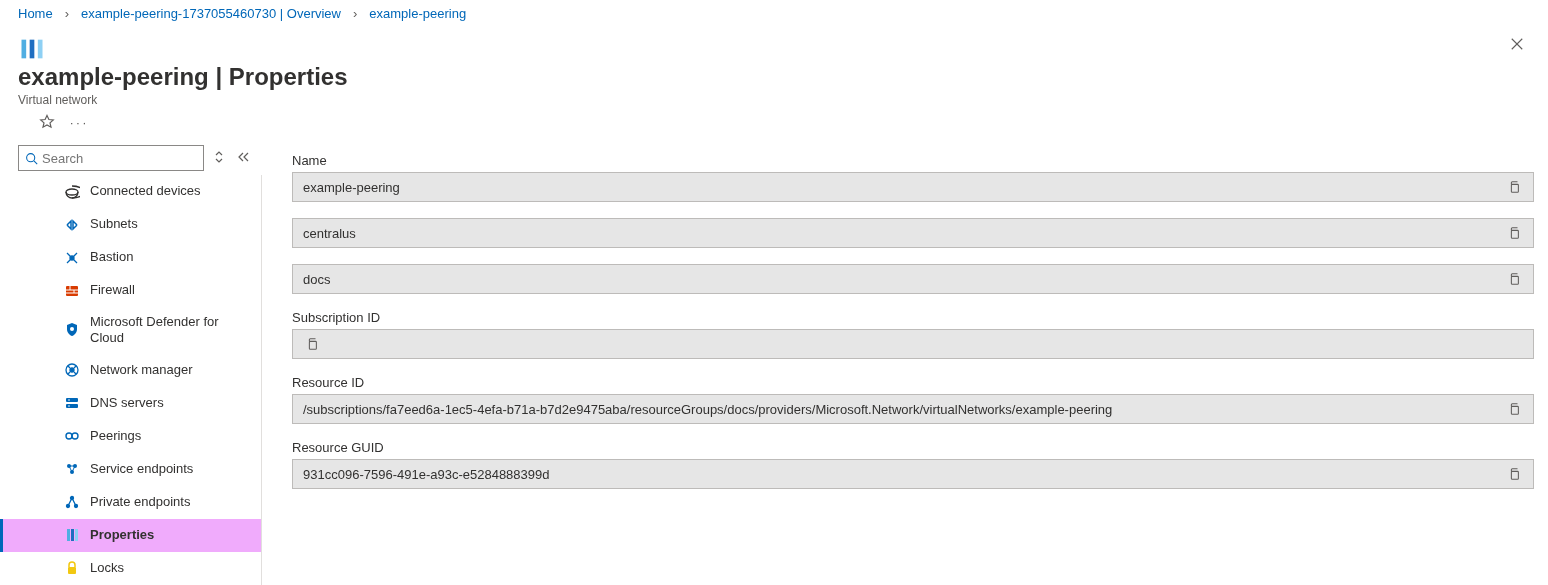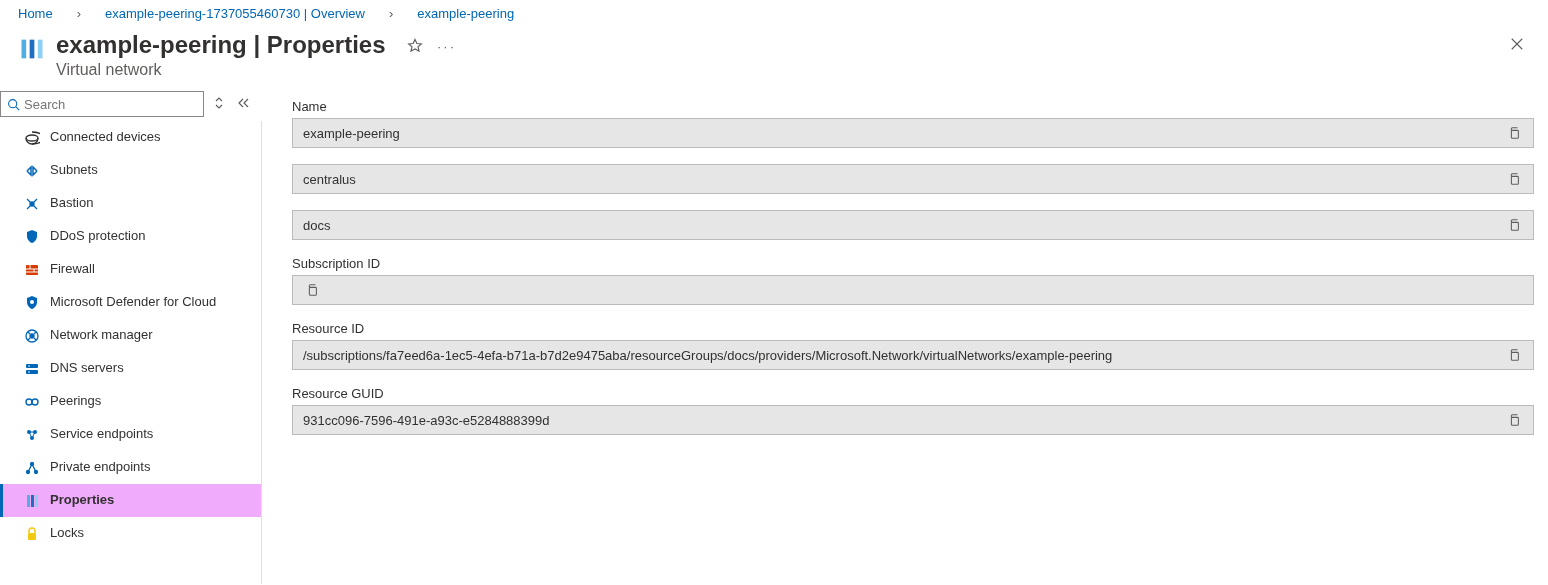--- a/index.html
+++ b/index.html
@@ -12,45 +12,46 @@
     height: 585px;
     overflow: hidden;
   }
 
   
   .breadcrumb {
     padding: 6px 18px 6px 18px;
     font-size: 13px;
     display: flex;
     align-items: center;
-    gap: 24px;
+    gap: 12px;
   }
   .breadcrumb a { color: #0067b8; text-decoration: none; cursor: pointer; }
   .breadcrumb .sep { color: #605e5c; }
 
   
   .header {
     display: flex;
     align-items: flex-start;
     padding: 4px 18px 8px 18px;
     position: relative;
+    flex-direction: column;
   }
   .header-icon {
     width: 28px; height: 28px;
     margin-right: 10px;
     margin-top: 4px;
   }
   .header-text h1 {
     font-size: 24px;
     font-weight: 600;
     color: #323130;
     display: inline;
   }
   .header-text .subtitle {
-    font-size: 16px;
+    font-size: 12px;
     color: #605e5c;
     margin-top: 2px;
   }
   .header-actions {
     display: inline-flex;
     align-items: center;
     gap: 10px;
     margin-left: 18px;
     margin-top: 4px;
     color: #605e5c;
@@ -73,21 +74,21 @@
 
   
   .sidebar-wrap {
     width: 262px;
     display: flex;
     flex-direction: column;
   }
   .search-row {
     display: flex;
     align-items: center;
-    padding: 4px 10px 4px 0;
+    padding: 4px 10px 4px 18px;
     gap: 8px;
   }
   .search-box {
     flex: 1;
     position: relative;
     border: 1px solid #8a8886;
     height: 26px;
     display: flex;
     align-items: center;
     padding: 0 6px;
@@ -110,21 +111,21 @@
     border-right: 1px solid #e1dfdd;
     flex: 1;
     position: relative;
   }
   .sidebar::-webkit-scrollbar { width: 8px; }
   .sidebar::-webkit-scrollbar-thumb { background:#c8c6c4; }
   .side-item {
     display: flex;
     align-items: center;
     gap: 10px;
-    padding: 7px 10px 7px 24px;
+    padding: 7px 10px 7px 64px;
     cursor: pointer;
     font-size: 13px;
     color: #323130;
     position: relative;
     min-height: 33px;
   }
   .side-item.selected {
     background: #f0abfc;
     font-weight: 700;
   }
@@ -270,28 +271,20 @@
             <svg width="16" height="16" viewBox="0 0 16 16" fill="none" stroke="#0067b8" stroke-width="1.3">
               <line x1="3" y1="13" x2="13" y2="3"></line>
               <line x1="3" y1="3" x2="13" y2="13"></line>
               <circle cx="8" cy="8" r="2" fill="#0067b8"></circle>
             </svg>
           </span>
           <span class="side-label">Bastion</span>
         </div>
         <div class="side-item">
           <span class="side-icon">
-            <svg width="16" height="16" viewBox="0 0 16 16" fill="#0067b8">
-              <path d="M8 1l5 2v4c0 4-3 6.5-5 7-2-.5-5-3-5-7V3z"></path>
-            </svg>
-          </span>
-          <span class="side-label">DDoS protection</span>
-        </div>
-        <div class="side-item">
-          <span class="side-icon">
             <svg width="16" height="16" viewBox="0 0 16 16" fill="#d83b01">
               <rect x="2" y="3" width="12" height="10" rx="1"></rect>
               <line x1="2" y1="7" x2="14" y2="7" stroke="#fff"></line>
               <line x1="2" y1="10" x2="14" y2="10" stroke="#fff"></line>
               <line x1="6" y1="3" x2="6" y2="7" stroke="#fff"></line>
               <line x1="10" y1="7" x2="10" y2="10" stroke="#fff"></line>
             </svg>
           </span>
           <span class="side-label">Firewall</span>
         </div>

